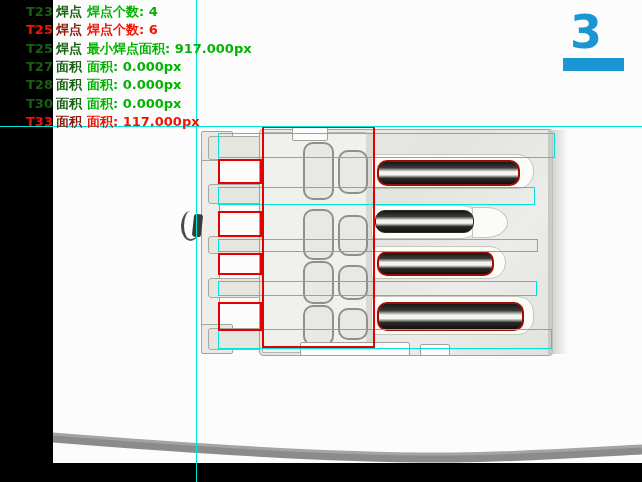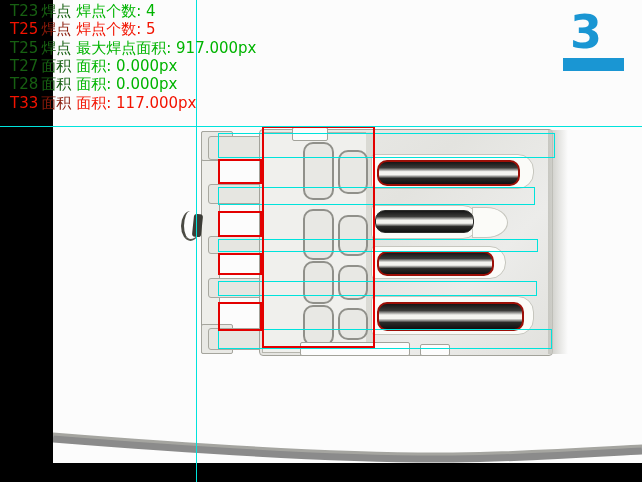--- a/index.html
+++ b/index.html
@@ -34,21 +34,21 @@
   .roi-cyan{border:1px solid var(--cyan);}
   .roi-red{border:2px solid var(--red);}
   
   #crosshair-v{left:196px;top:0;width:1px;height:482px;background:var(--cyan);}
   #crosshair-h{left:0;top:126px;width:642px;height:1px;background:var(--cyan);}
   
   #counter-digit{left:556px;top:6px;width:60px;text-align:center;font-size:46px;font-weight:bold;color:var(--blue);line-height:52px;}
   #counter-bar{left:563px;top:58px;width:61px;height:13px;background:var(--blue);}
   
   #results{left:10px;top:3px;white-space:nowrap;}
-  .result-line{height:18.35px;font-size:15px;font-weight:normal;line-height:17px;}
+  .result-line{height:18.35px;font-size:13px;font-weight:bold;line-height:17px;margin-left:16px;}
   .result-line .tool{margin-right:3px;}
   .result-line .cat{margin-right:5px;}
   .result-line.pass .tool,.result-line.pass .cat{color:var(--pass-dim);}
   .result-line.pass .msg{color:var(--pass);}
   .result-line.fail .tool,.result-line.fail .msg{color:var(--fail);}
   .result-line.fail .cat{color:var(--fail-dim);}
 </style>
 </head>
 <body>
 
@@ -121,20 +121,21 @@
     </div>
 
   <div class="abs" id="crosshair-v"></div>
   <div class="abs" id="crosshair-h"></div>
 
   <div class="abs" id="counter-digit">3</div>
   <div class="abs" id="counter-bar"></div>
 
   <div class="abs" id="results">
       <div class="result-line pass"><span class="tool">T23</span><span class="cat">焊点</span><span class="msg">焊点个数: 4</span></div>
-      <div class="result-line fail"><span class="tool">T25</span><span class="cat">焊点</span><span class="msg">焊点个数: 5</span></div>
-      <div class="result-line pass"><span class="tool">T25</span><span class="cat">焊点</span><span class="msg">最大焊点面积: 917.000px</span></div>
+      <div class="result-line fail"><span class="tool">T25</span><span class="cat">焊点</span><span class="msg">焊点个数: 6</span></div>
+      <div class="result-line pass"><span class="tool">T25</span><span class="cat">焊点</span><span class="msg">最小焊点面积: 917.000px</span></div>
       <div class="result-line pass"><span class="tool">T27</span><span class="cat">面积</span><span class="msg">面积: 0.000px</span></div>
       <div class="result-line pass"><span class="tool">T28</span><span class="cat">面积</span><span class="msg">面积: 0.000px</span></div>
+      <div class="result-line pass"><span class="tool">T30</span><span class="cat">面积</span><span class="msg">面积: 0.000px</span></div>
       <div class="result-line fail"><span class="tool">T33</span><span class="cat">面积</span><span class="msg">面积: 117.000px</span></div>
     </div>
 
 </div>
 
 </body></html>

